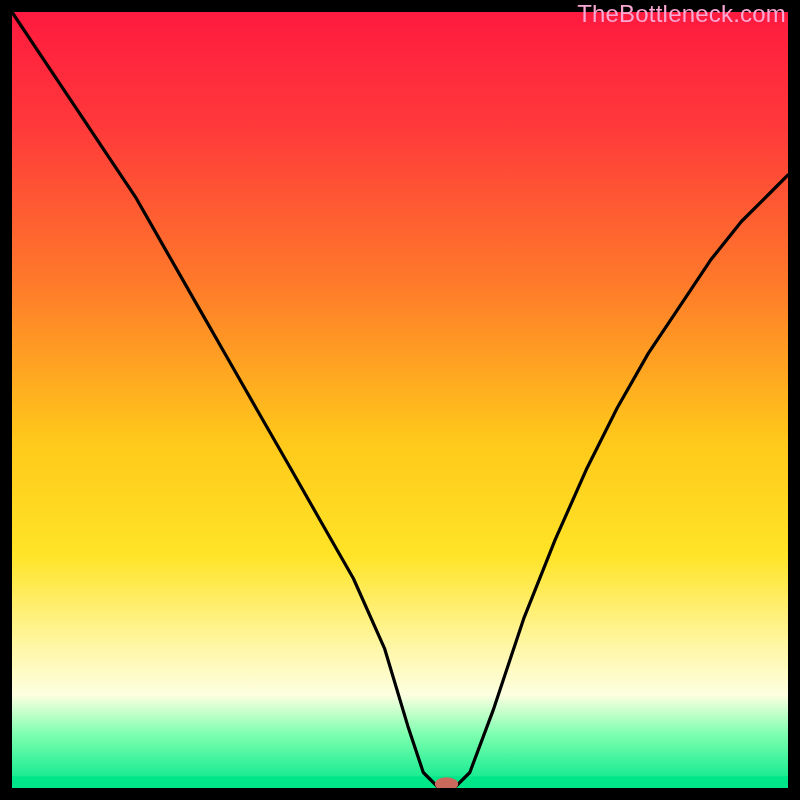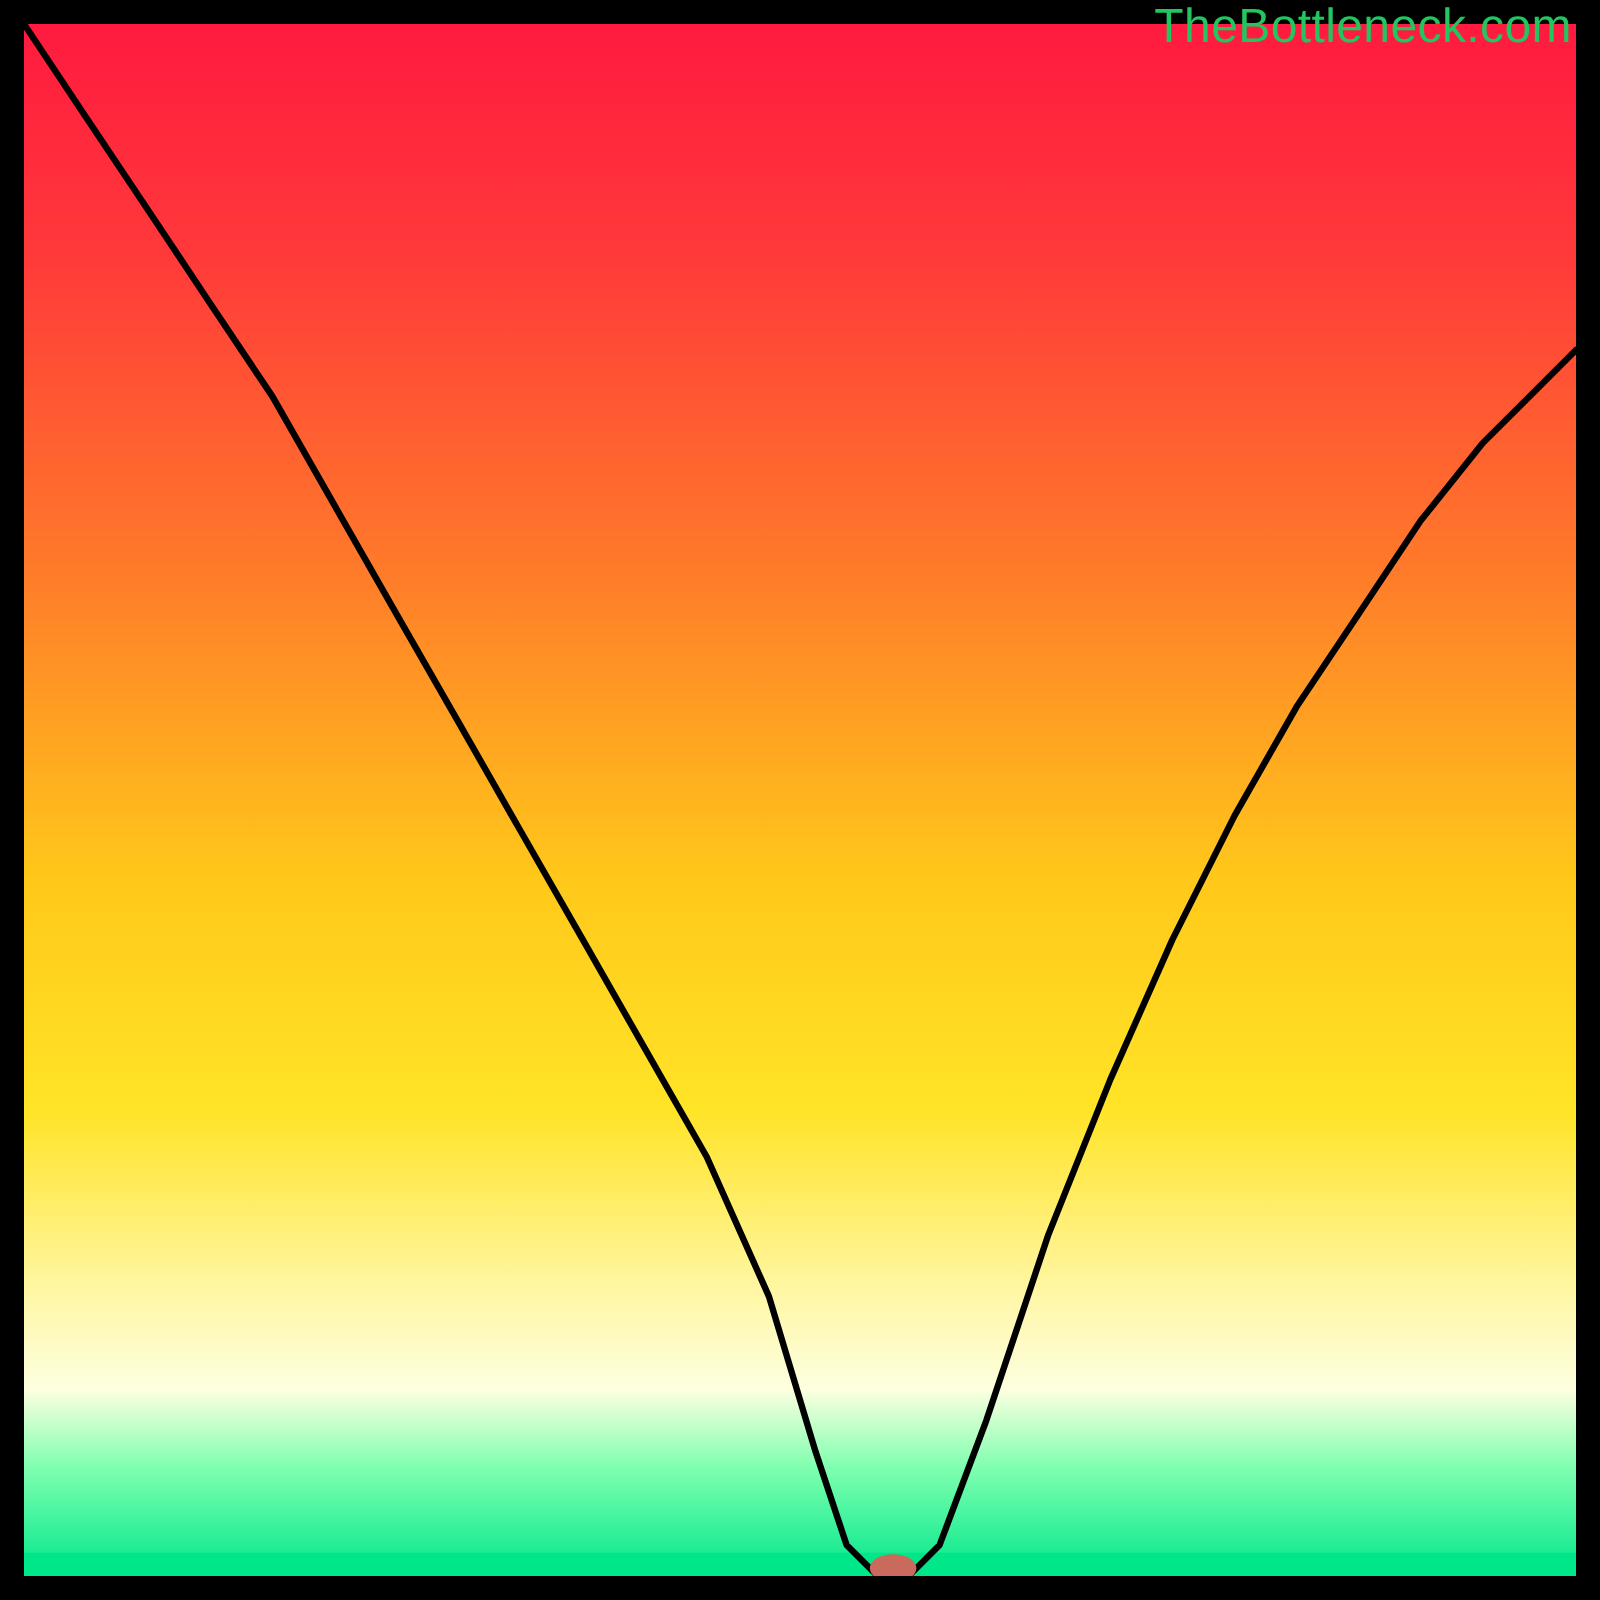--- a/index.html
+++ b/index.html
@@ -23,21 +23,21 @@
     position: absolute;
     left: 0;
     top: 0;
     width: 776px;
     height: 776px;
   }
   .watermark {
     position: absolute;
     top: 0px;
     right: 14px;
-    color: #22c55e;
+    color: #f9a8d4;
     font-size: 24px;
     font-weight: 500;
     letter-spacing: 0.2px;
     font-family: Arial, Helvetica, sans-serif;
   }
 </style>
 </head>
 <body>
 
 <div class="frame">

